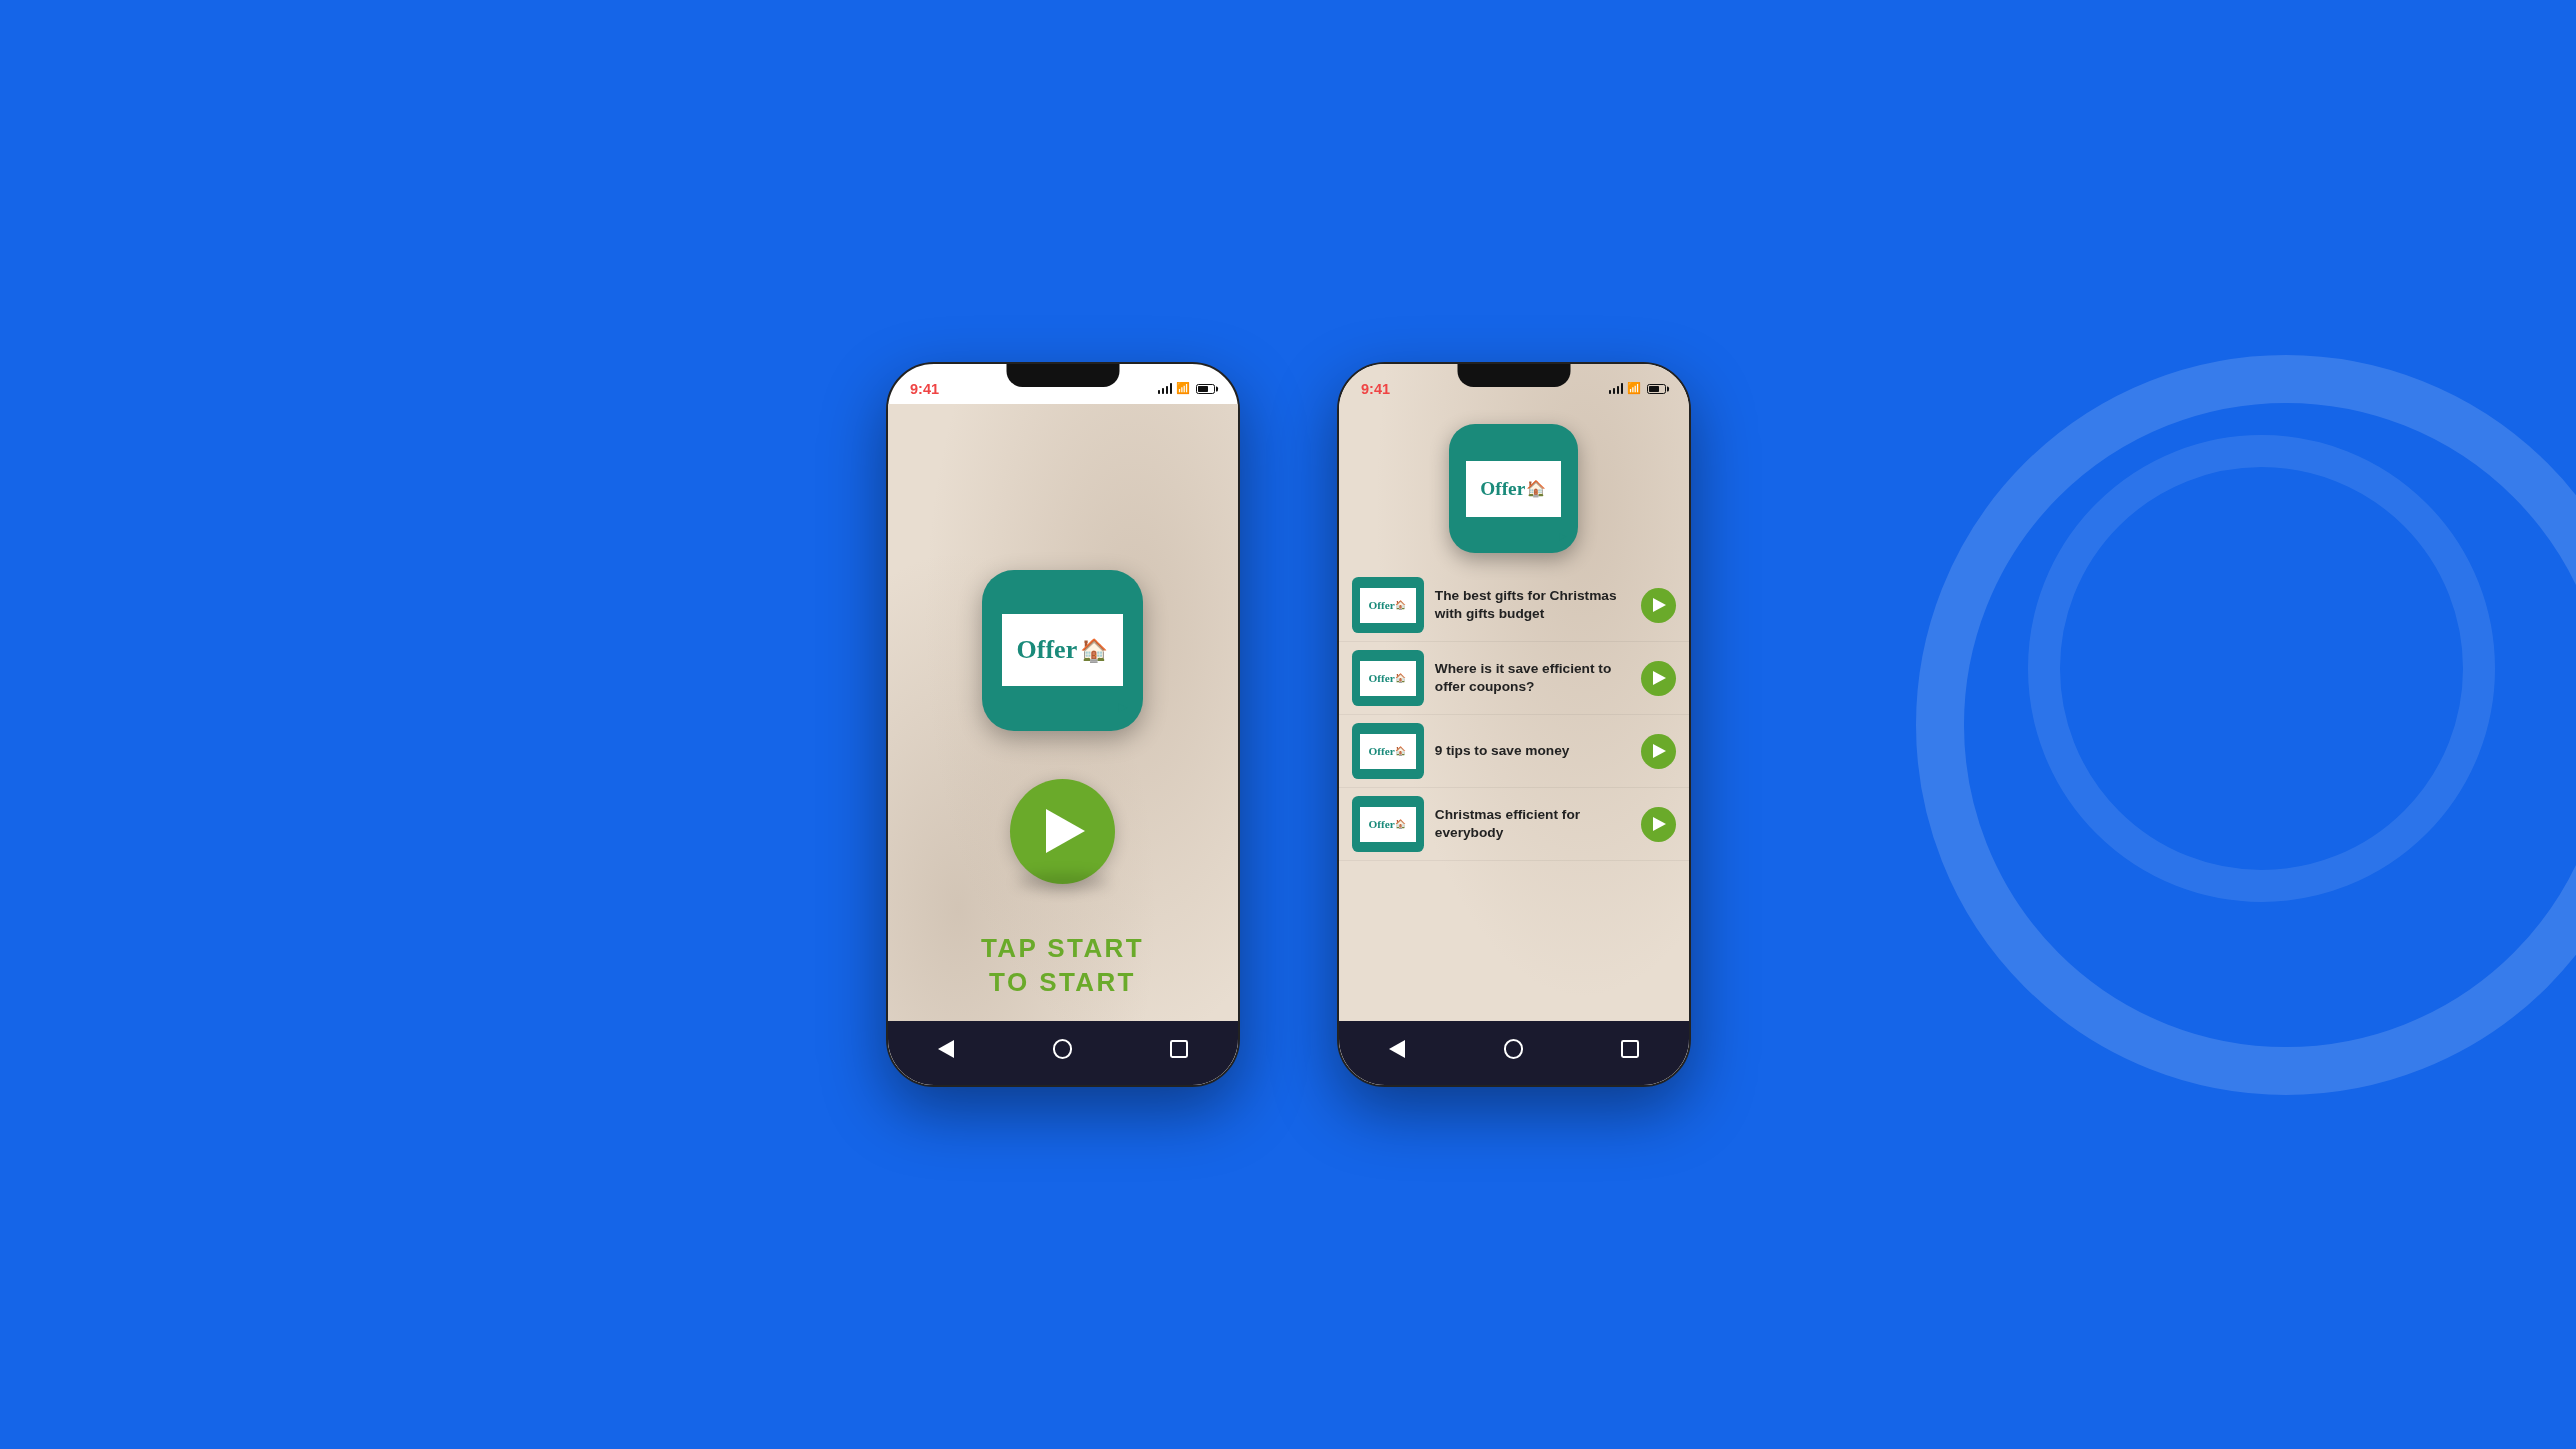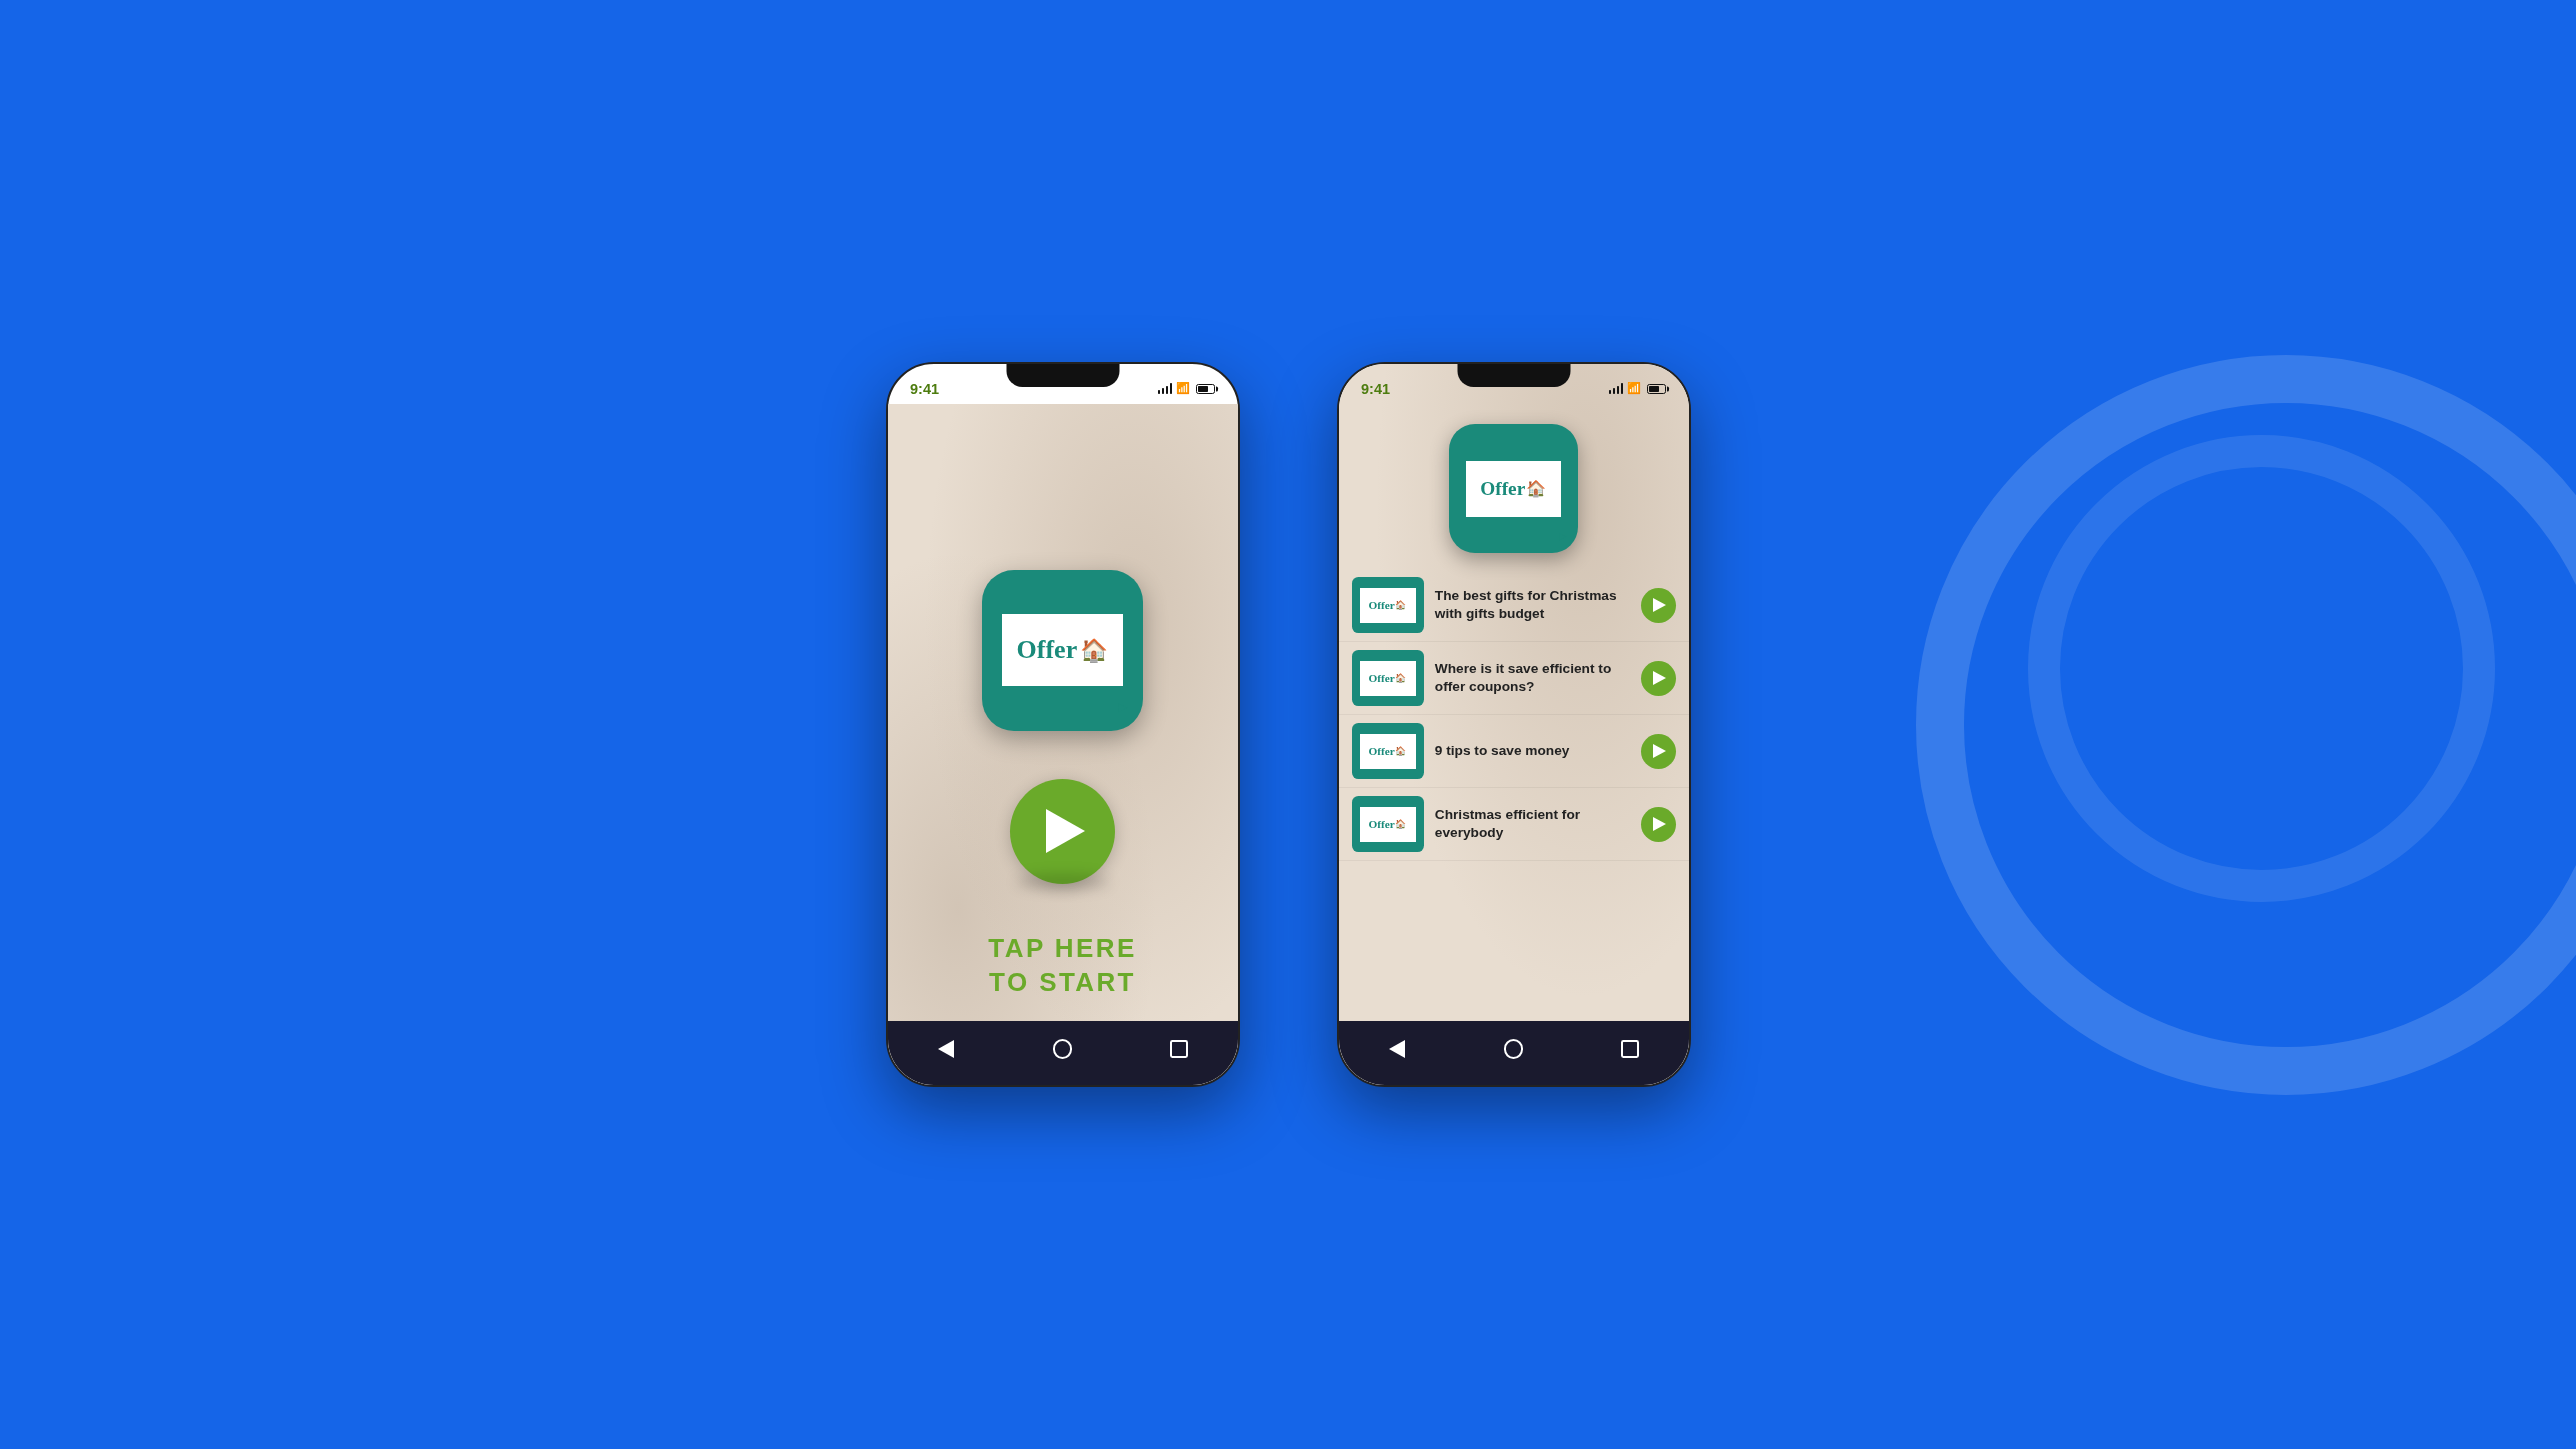--- a/index.html
+++ b/index.html
@@ -62,21 +62,21 @@
       padding: 9.7px 22.5px 0;
       height: 40px;
       background: transparent;
       position: relative;
       z-index: 10;
     }
 
     .status-time {
       font-size: 14.5px;
       font-weight: 700;
-      color: #4d7c0f;
+      color: #ef4444;
     }
 
     .status-icons {
       display: flex;
       align-items: center;
       gap: 4.8px;
     }
 
     .signal-bars {
       display: flex;
@@ -437,21 +437,21 @@
           <span class="app-icon-arrow-up">🏠</span>
         </div>
         <span class="app-icon-arrow-right">►</span>
       </div>
 
       <div class="play-button-large">
         <div class="play-triangle"></div>
       </div>
 
       <div class="tap-text">
-        <div>TAP HERE</div>
+        <div>TAP START</div>
         <div>TO START</div>
       </div>
 
     </div>
 
     <div class="bottom-nav">
       <div class="nav-icon">
         <div class="nav-back"></div>
       </div>
       <div class="nav-icon">

